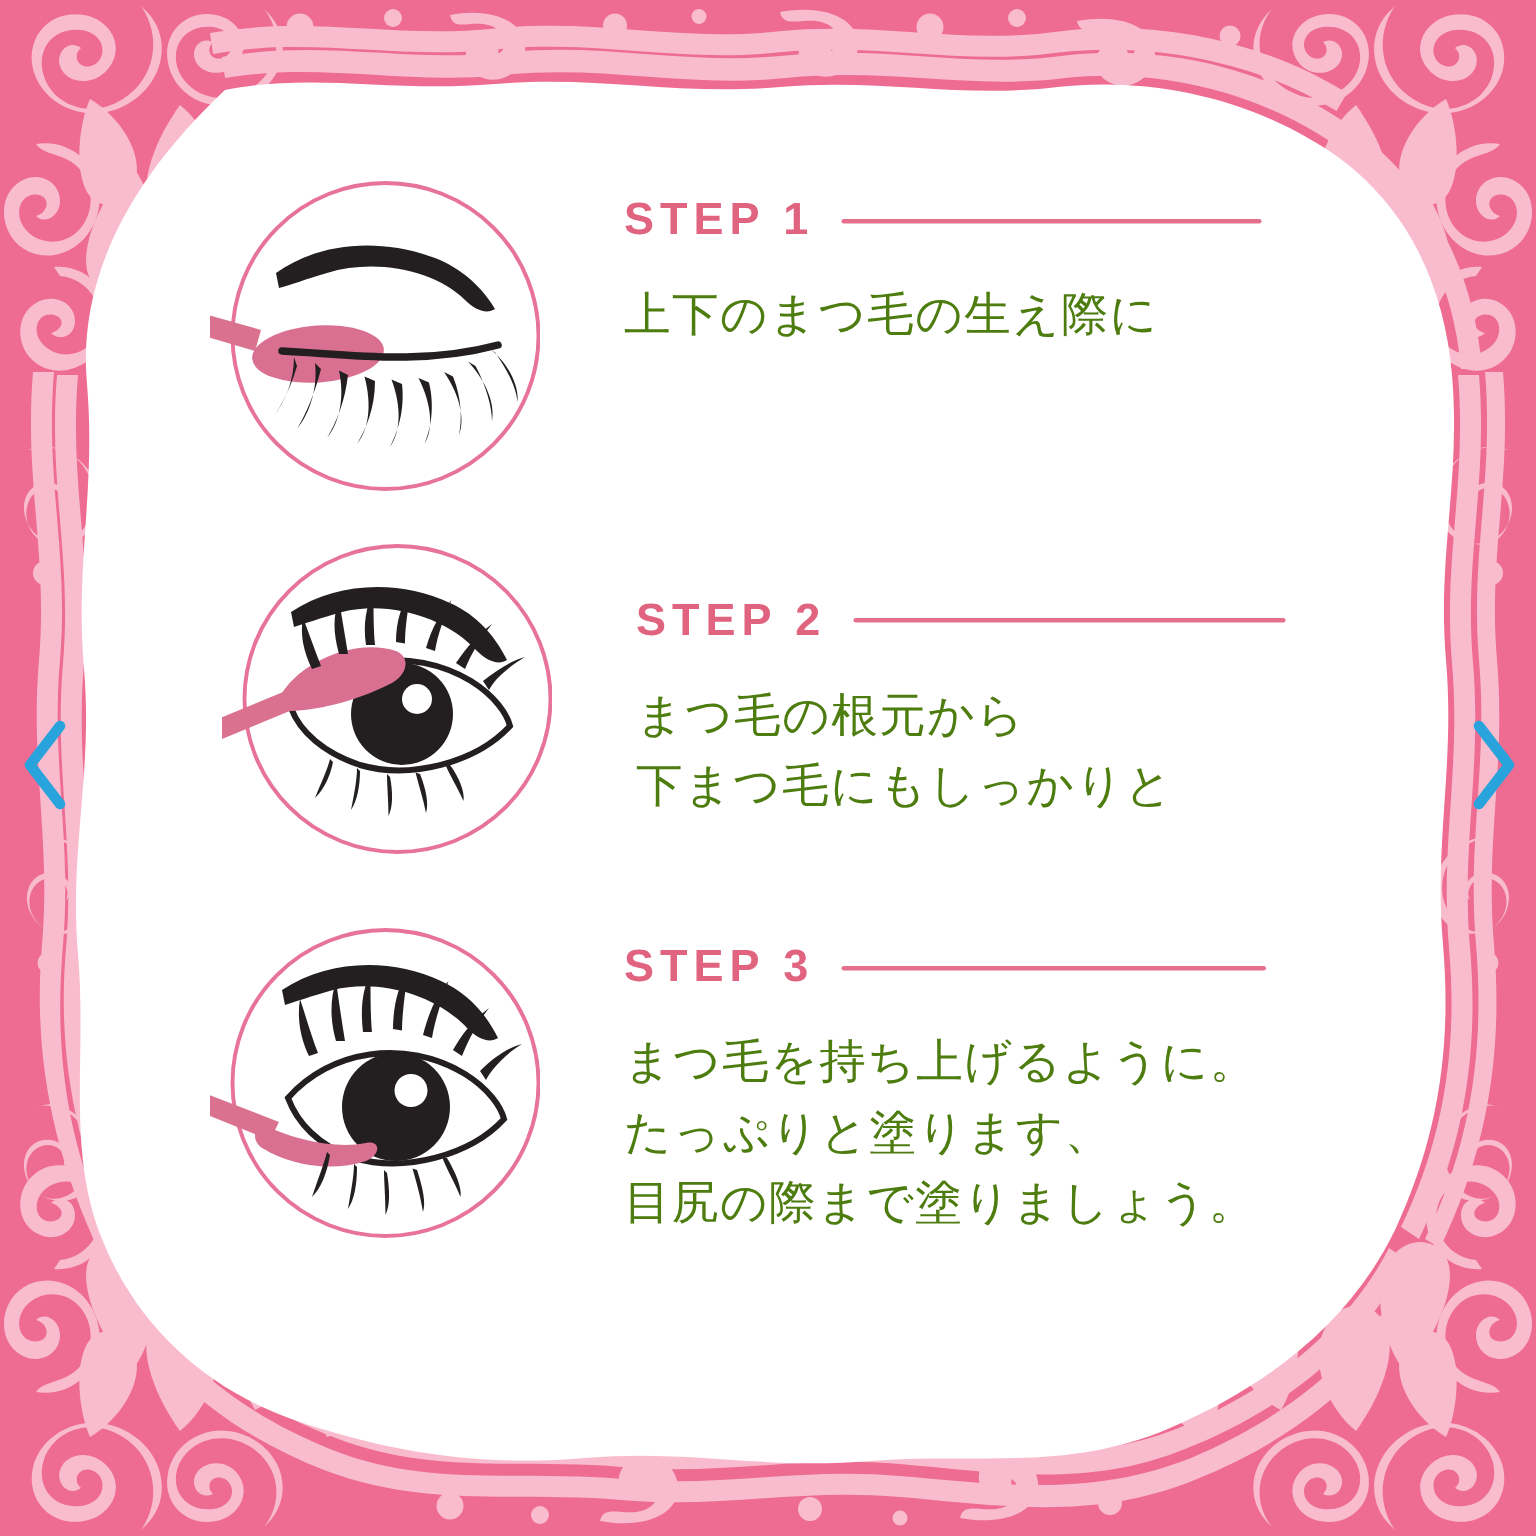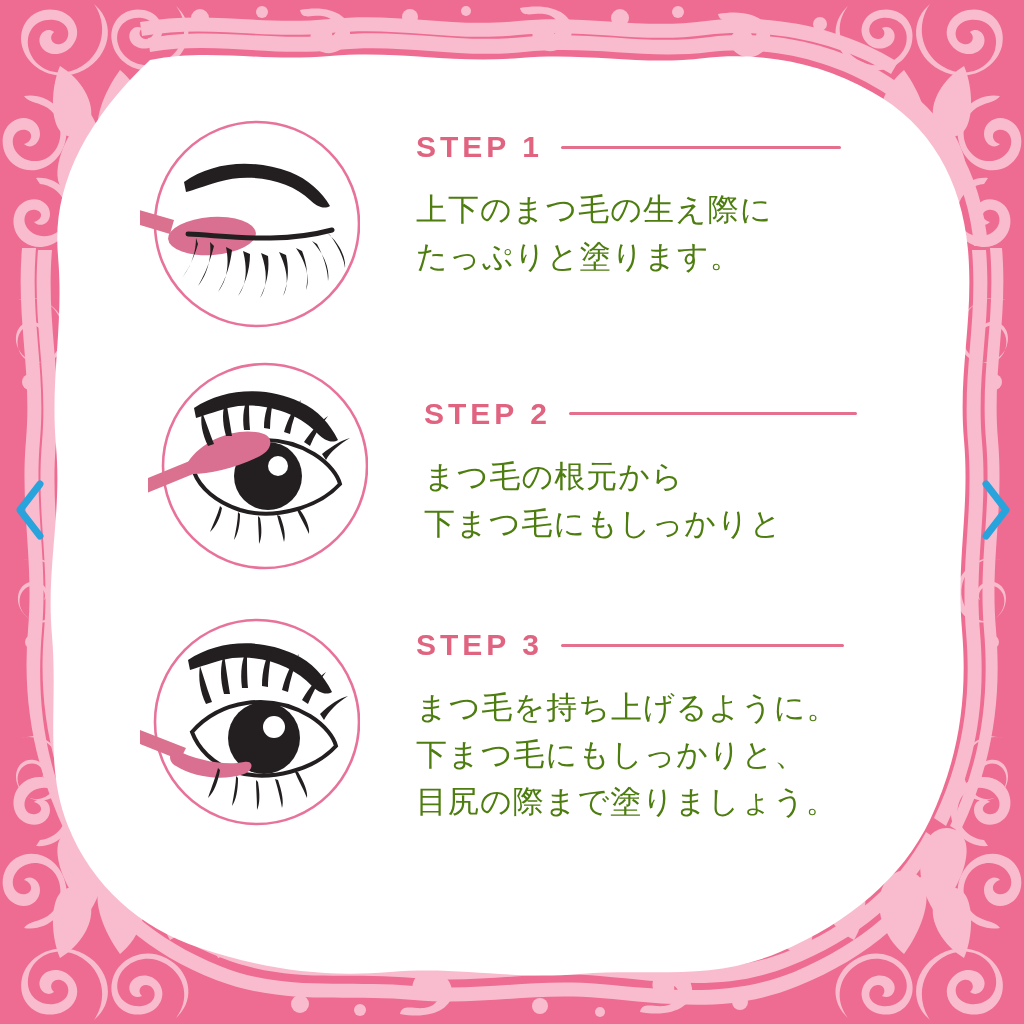--- a/index.html
+++ b/index.html
@@ -293,21 +293,20 @@
           <path d="M 48 124 C 90 126, 140 134, 192 120" fill="none" stroke="#231f20" stroke-width="5" stroke-linecap="round"></path>
         </svg>
       </div>
       <div class="step-text">
         <div class="step-head">
           <span class="step-label">STEP 1</span>
           <span class="step-rule rule-w1"></span>
         </div>
         <div class="step-lines">
           <div>上下のまつ毛の生え際に</div>
-          <div>たっぷりと塗ります。</div>
         </div>
       </div>
     </div>
 
     <div class="step-block step-2">
       <div class="illus">
         <svg viewBox="0 0 220 220" aria-hidden="true">
           <circle cx="117" cy="114" r="102" fill="#ffffff" stroke="#e8739a" stroke-width="2.6"></circle>
 
           <path d="M 46 56 C 76 36, 118 34, 152 50 C 170 58, 182 72, 190 88 C 184 92, 176 88, 170 82
@@ -393,21 +392,21 @@
           </g>
         </svg>
       </div>
       <div class="step-text">
         <div class="step-head">
           <span class="step-label">STEP 3</span>
           <span class="step-rule rule-w3"></span>
         </div>
         <div class="step-lines">
           <div>まつ毛を持ち上げるように。</div>
-          <div>下まつ毛にもしっかりと、</div>
+          <div>たっぷりと塗ります、</div>
           <div>目尻の際まで塗りましょう。</div>
         </div>
       </div>
     </div>
   </div>
 
   <div class="nav-arrow nav-left">
     <svg viewBox="0 0 40 64" aria-hidden="true">
       <path d="M 30 6 L 10 32 L 30 58" fill="none" stroke="#29a3dc" stroke-width="7" stroke-linecap="round" stroke-linejoin="round"></path>
     </svg>

